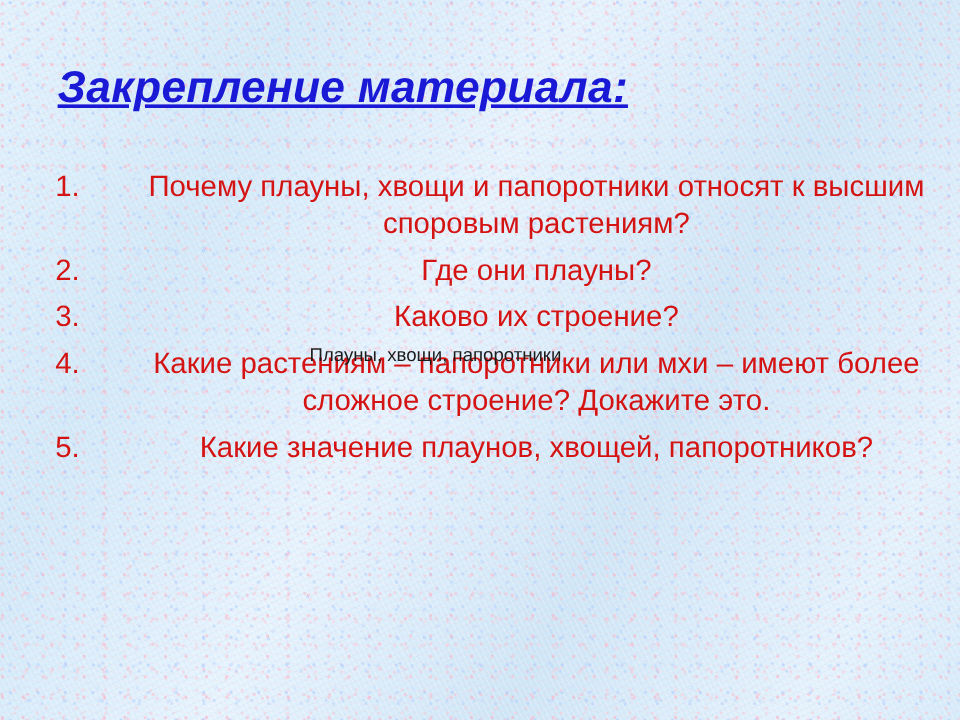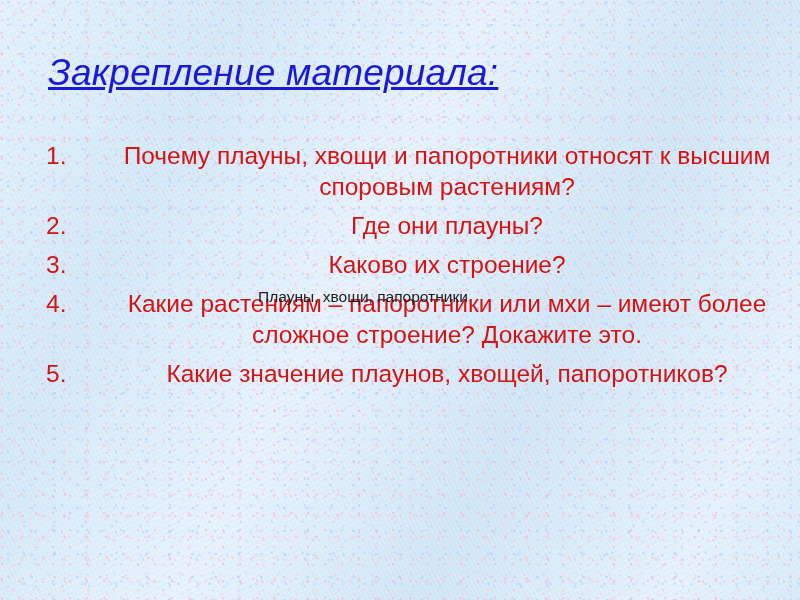--- a/index.html
+++ b/index.html
@@ -50,21 +50,21 @@
     position: relative;
     z-index: 2;
   }
   #title {
     position: absolute;
     left: 48px;
     top: 52px;
     width: 700px;
     font-size: 37px;
     font-style: italic;
-    font-weight: normal;
+    font-weight: bold;
     color: #1a19d6;
     text-decoration: underline;
     letter-spacing: 0.2px;
     white-space: nowrap;
   }
   ol.qlist {
     position: absolute;
     left: 46px;
     top: 140px;
     width: 690px;

